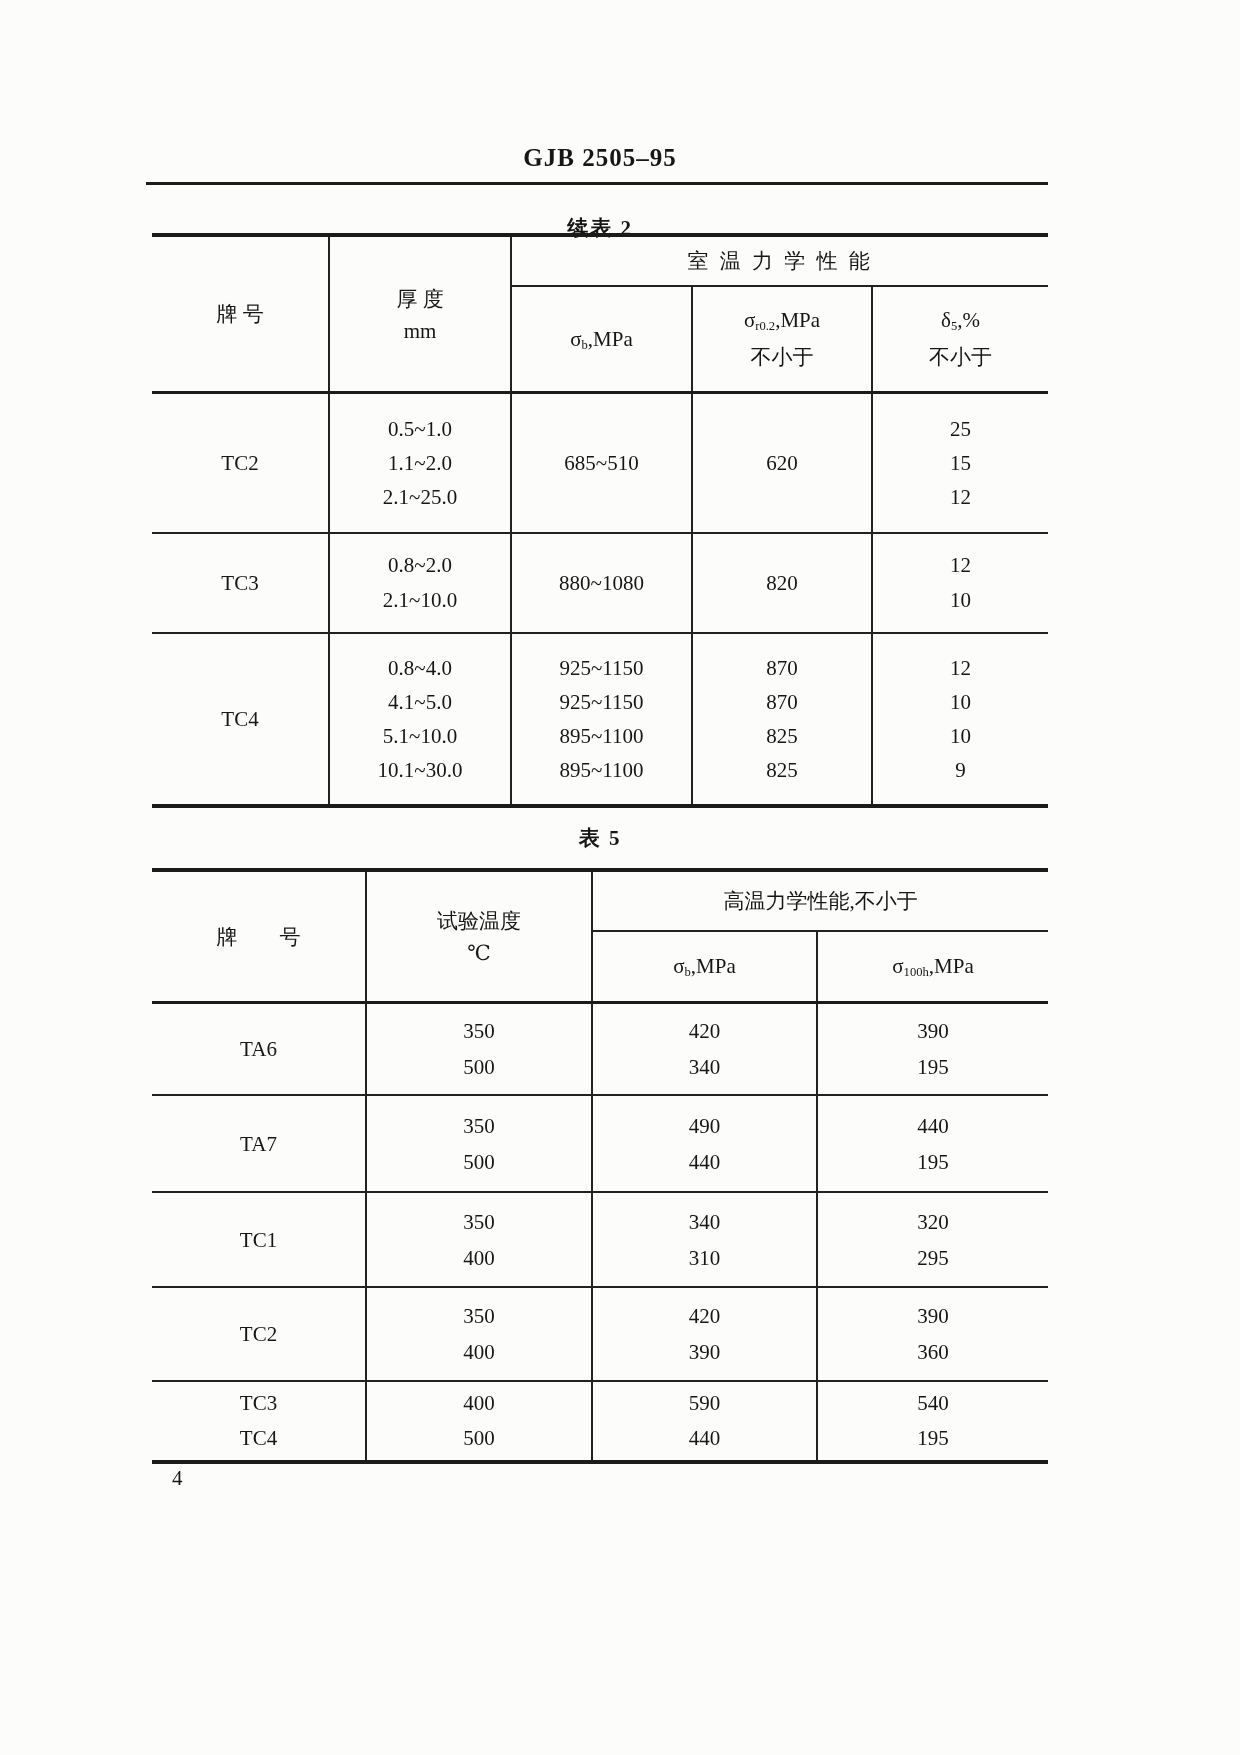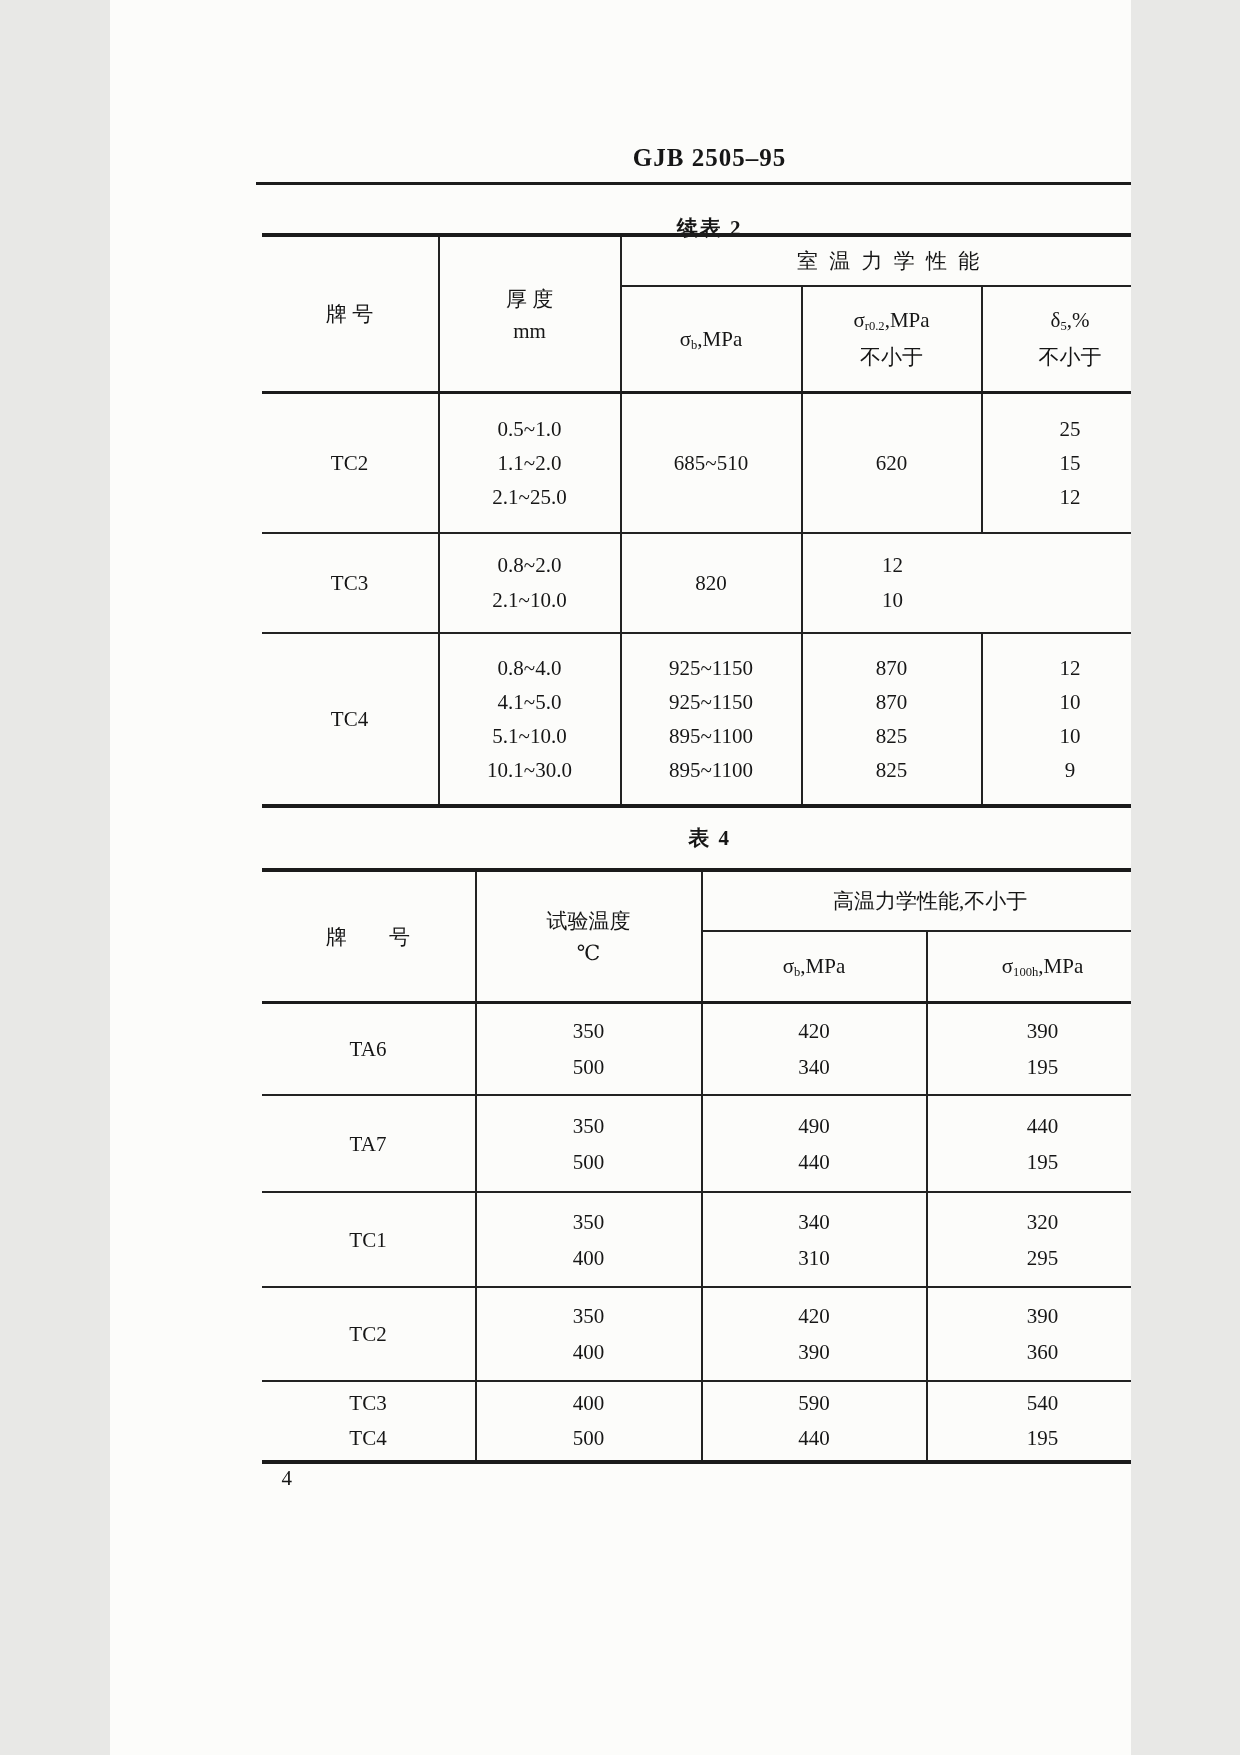--- a/index.html
+++ b/index.html
@@ -1,17 +1,17 @@
 <!DOCTYPE html>
 <html><head>
 <meta charset="utf-8">
 <style>
   html,body{margin:0;padding:0;background:#e8e8e6;}
   .page{
-    position:relative;width:1021px;height:1755px;margin:0 auto;
+    position:relative;width:1240px;height:1755px;margin:0 auto;
     background:#fcfcfa;color:#161616;
     font-family:"Liberation Serif","DejaVu Serif",serif;
     overflow:hidden;
   }
   .doc-title{
     position:absolute;top:144px;left:152px;width:896px;
     text-align:center;font-size:25px;font-weight:bold;letter-spacing:1px;
   }
   .title-rule{
     position:absolute;top:182px;left:146px;width:902px;height:3px;
@@ -118,20 +118,23 @@
 
     <div class="grp" style="height:98px">
       <div class="cell vr">
         <div class="line35">TC3</div>
       </div>
       <div class="cell vr">
         <div class="line35">0.8~2.0</div>
         <div class="line35">2.1~10.0</div>
       </div>
       <div class="cell vr">
+        <div class="line35">880~1080</div>
+      </div>
+      <div class="cell vr">
         <div class="line35">820</div>
       </div>
       <div class="cell">
         <div class="line35">12</div>
         <div class="line35">10</div>
       </div>
     </div>
 
     <div class="grp" style="height:170px">
       <div class="cell vr">
@@ -157,21 +160,21 @@
       </div>
       <div class="cell">
         <div class="line34">12</div>
         <div class="line34">10</div>
         <div class="line34">10</div>
         <div class="line34">9</div>
       </div>
     </div>
   </div>
 
-  <div class="caption cap-t3">表 4</div>
+  <div class="caption cap-t3">表 5</div>
 
   <div class="tbl t3">
     <div class="hdr">
       <div class="cell vr" style="grid-area:1/1/3/2">
         <div>牌　　号</div>
       </div>
       <div class="cell hb" style="grid-area:1/3/2/5">
         <div>高温力学性能,不小于</div>
       </div>
       <div class="cell vr gap6" style="grid-area:1/2/3/3">

